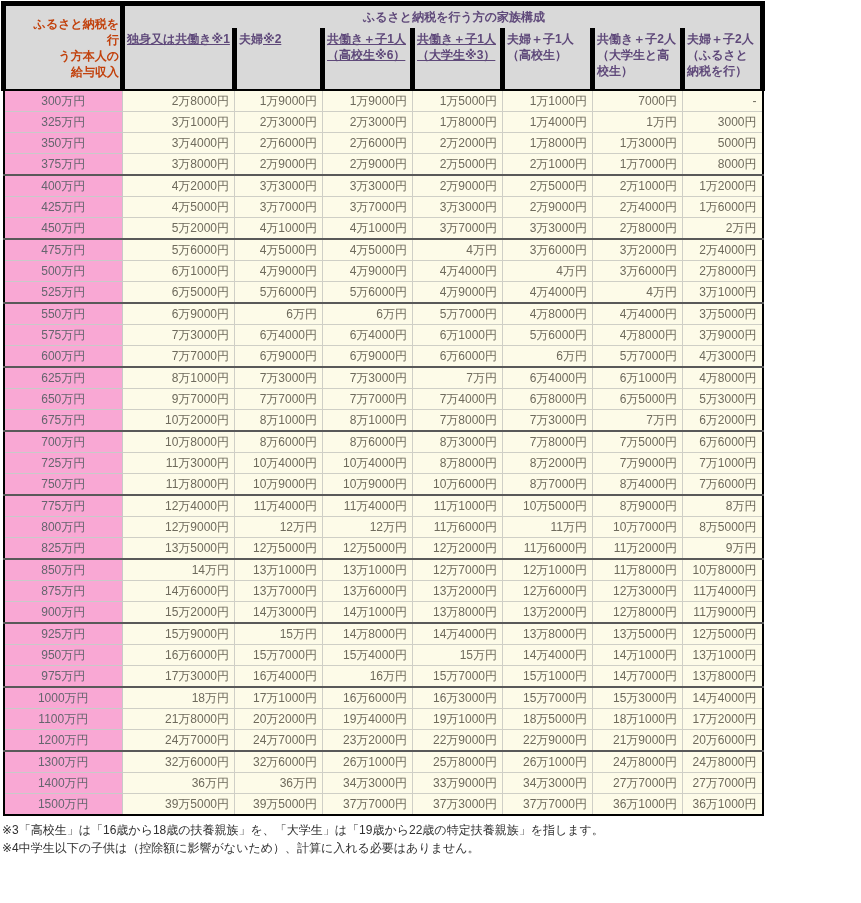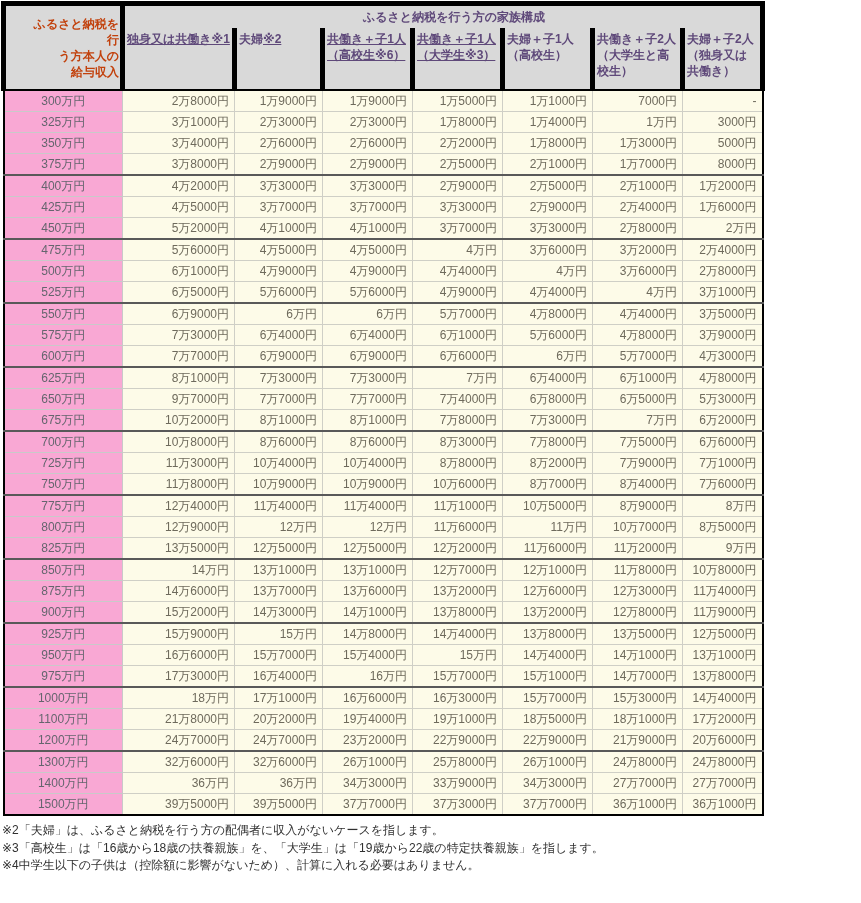--- a/index.html
+++ b/index.html
@@ -107,21 +107,21 @@
         </th>
         <th class="group-hdr" colspan="7">ふるさと納税を行う方の家族構成</th>
       </tr>
       <tr>
           <th class="col-hdr"><span class="hdr-link">独身又は共働き※1</span></th>
           <th class="col-hdr"><span>夫婦</span><span class="hdr-link">※2</span></th>
           <th class="col-hdr"><span class="hdr-link">共働き＋子1人（高校生※6）</span></th>
           <th class="col-hdr"><span class="hdr-link">共働き＋子1人（大学生※3）</span></th>
           <th class="col-hdr"><span>夫婦＋子1人（高校生）</span></th>
           <th class="col-hdr"><span>共働き＋子2人（大学生と高校生）</span></th>
-          <th class="col-hdr"><span>夫婦＋子2人（独身又は共働き）</span></th>
+          <th class="col-hdr"><span>夫婦＋子2人（ふるさと納税を行）</span></th>
         </tr>
     </thead>
     <tbody>
         <tr>
           <th class="income">300万円</th>
           <td>2万8000円</td>
           <td>1万9000円</td>
           <td>1万9000円</td>
           <td>1万5000円</td>
           <td>1万1000円</td>
@@ -455,18 +455,17 @@
           <td>37万7000円</td>
           <td>37万3000円</td>
           <td>37万7000円</td>
           <td>36万1000円</td>
           <td>36万1000円</td>
         </tr>
       </tbody>
   </table>
 
   <div class="footnotes">
-      <div>※2「夫婦」は、ふるさと納税を行う方の配偶者に収入がないケースを指します。</div>
       <div>※3「高校生」は「16歳から18歳の扶養親族」を、「大学生」は「19歳から22歳の特定扶養親族」を指します。</div>
       <div>※4中学生以下の子供は（控除額に影響がないため）、計算に入れる必要はありません。</div>
     </div>
 
 </div>
 
 </body></html>

